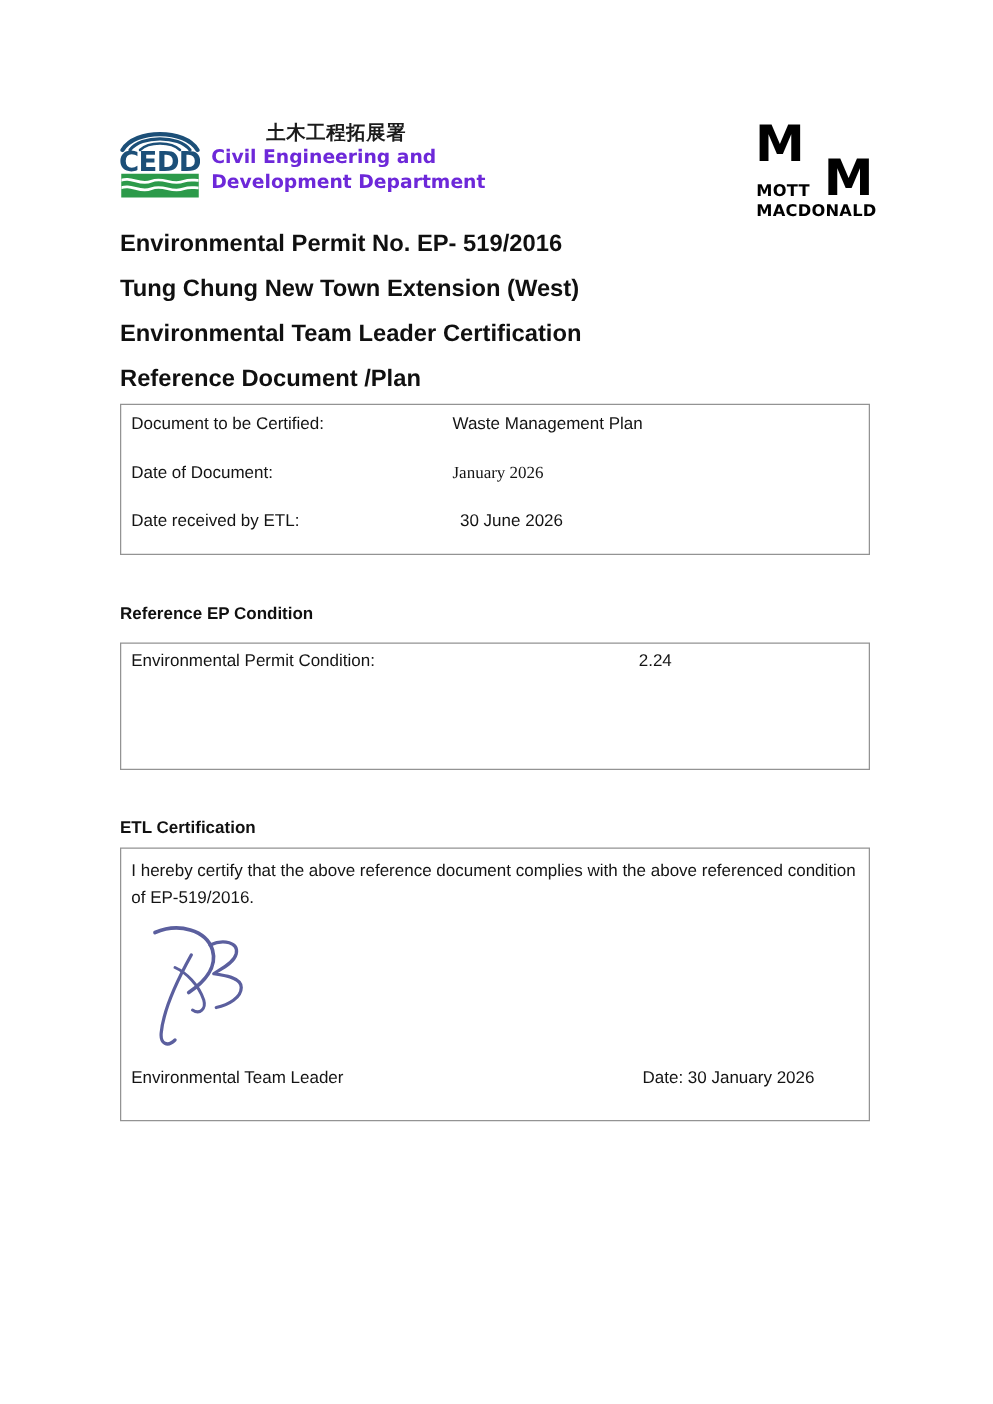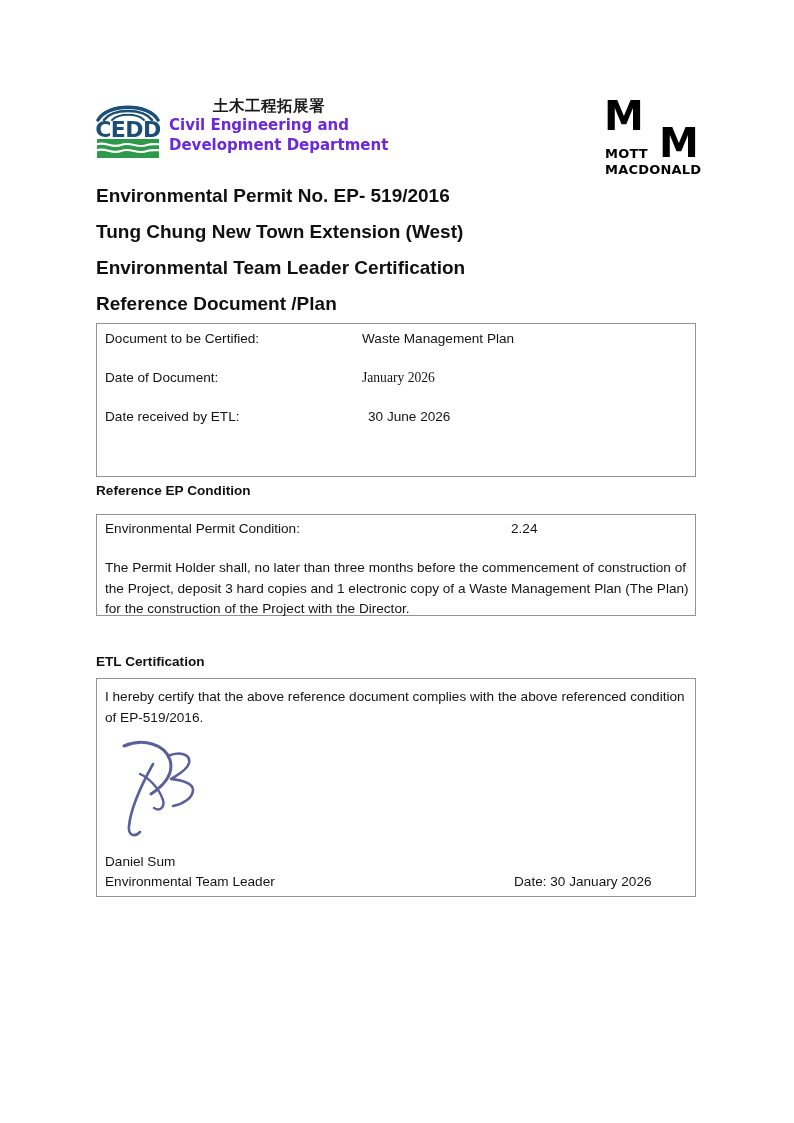--- a/index.html
+++ b/index.html
@@ -157,21 +157,21 @@
   
   .box {
     position: absolute;
     left: 96px;
     width: 600px;
     border: 1px solid #939393;
     box-sizing: border-box;
     background: #fff;
   }
 
-  #box-refdoc { top: 323px; height: 154px; }
+  #box-refdoc { top: 323px; height: 121px; }
   #box-epcond { top: 514px; height: 102px; }
   #box-etl    { top: 678px; height: 219px; }
 
   .row {
     position: absolute;
     left: 8px;
     font-size: 13.6px;
     line-height: 18px;
     color: #141414;
     white-space: nowrap;
@@ -300,21 +300,20 @@
     </div>
   </div>
 
   <div class="section-heading" id="h-epcond">Reference EP Condition</div>
 
   <div class="box" id="box-epcond">
     <div class="row" id="rc1">
       <span class="lbl">Environmental Permit Condition:</span>
       <span class="val">2.24</span>
     </div>
-    <div class="para" id="p-cond">The Permit Holder shall, no later than three months before the commencement of construction of the Project, deposit 3 hard copies and 1 electronic copy of a Waste Management Plan (The Plan) for the construction of the Project with the Director.</div>
   </div>
 
   <div class="section-heading" id="h-etl">ETL Certification</div>
 
   <div class="box" id="box-etl">
     <div class="para" id="p-etl">I hereby certify that the above reference document complies with the above referenced condition of EP-519/2016.</div>
 
     <svg class="signature" viewBox="0 0 110 110">
       <g fill="none" stroke="#5b5f9e" stroke-linecap="round" stroke-linejoin="round">
 
@@ -323,21 +322,20 @@
         <path d="M40 30 C 30 48, 18 72, 16 92 C 15 101, 21 104, 27 98" stroke-width="2.6"></path>
 
         <path d="M27 40 C 36 44, 46 54, 50 66 C 52 73, 47 78, 41 74" stroke-width="2.4"></path>
 
         <path d="M55 22 C 66 17, 78 20, 76 29 C 74 37, 62 42, 58 45
                  C 66 46, 80 48, 80 56 C 80 64, 70 70, 60 72" stroke-width="2.6"></path>
       </g>
     </svg>
 
     <div class="sign-block">
-      <div class="sign-name">Daniel Sum</div>
       <div class="sign-row">
         <span class="sign-role">Environmental Team Leader</span>
         <span class="sign-date">Date: 30 January 2026</span>
       </div>
     </div>
   </div>
 
 </div>
 
 </body></html>

